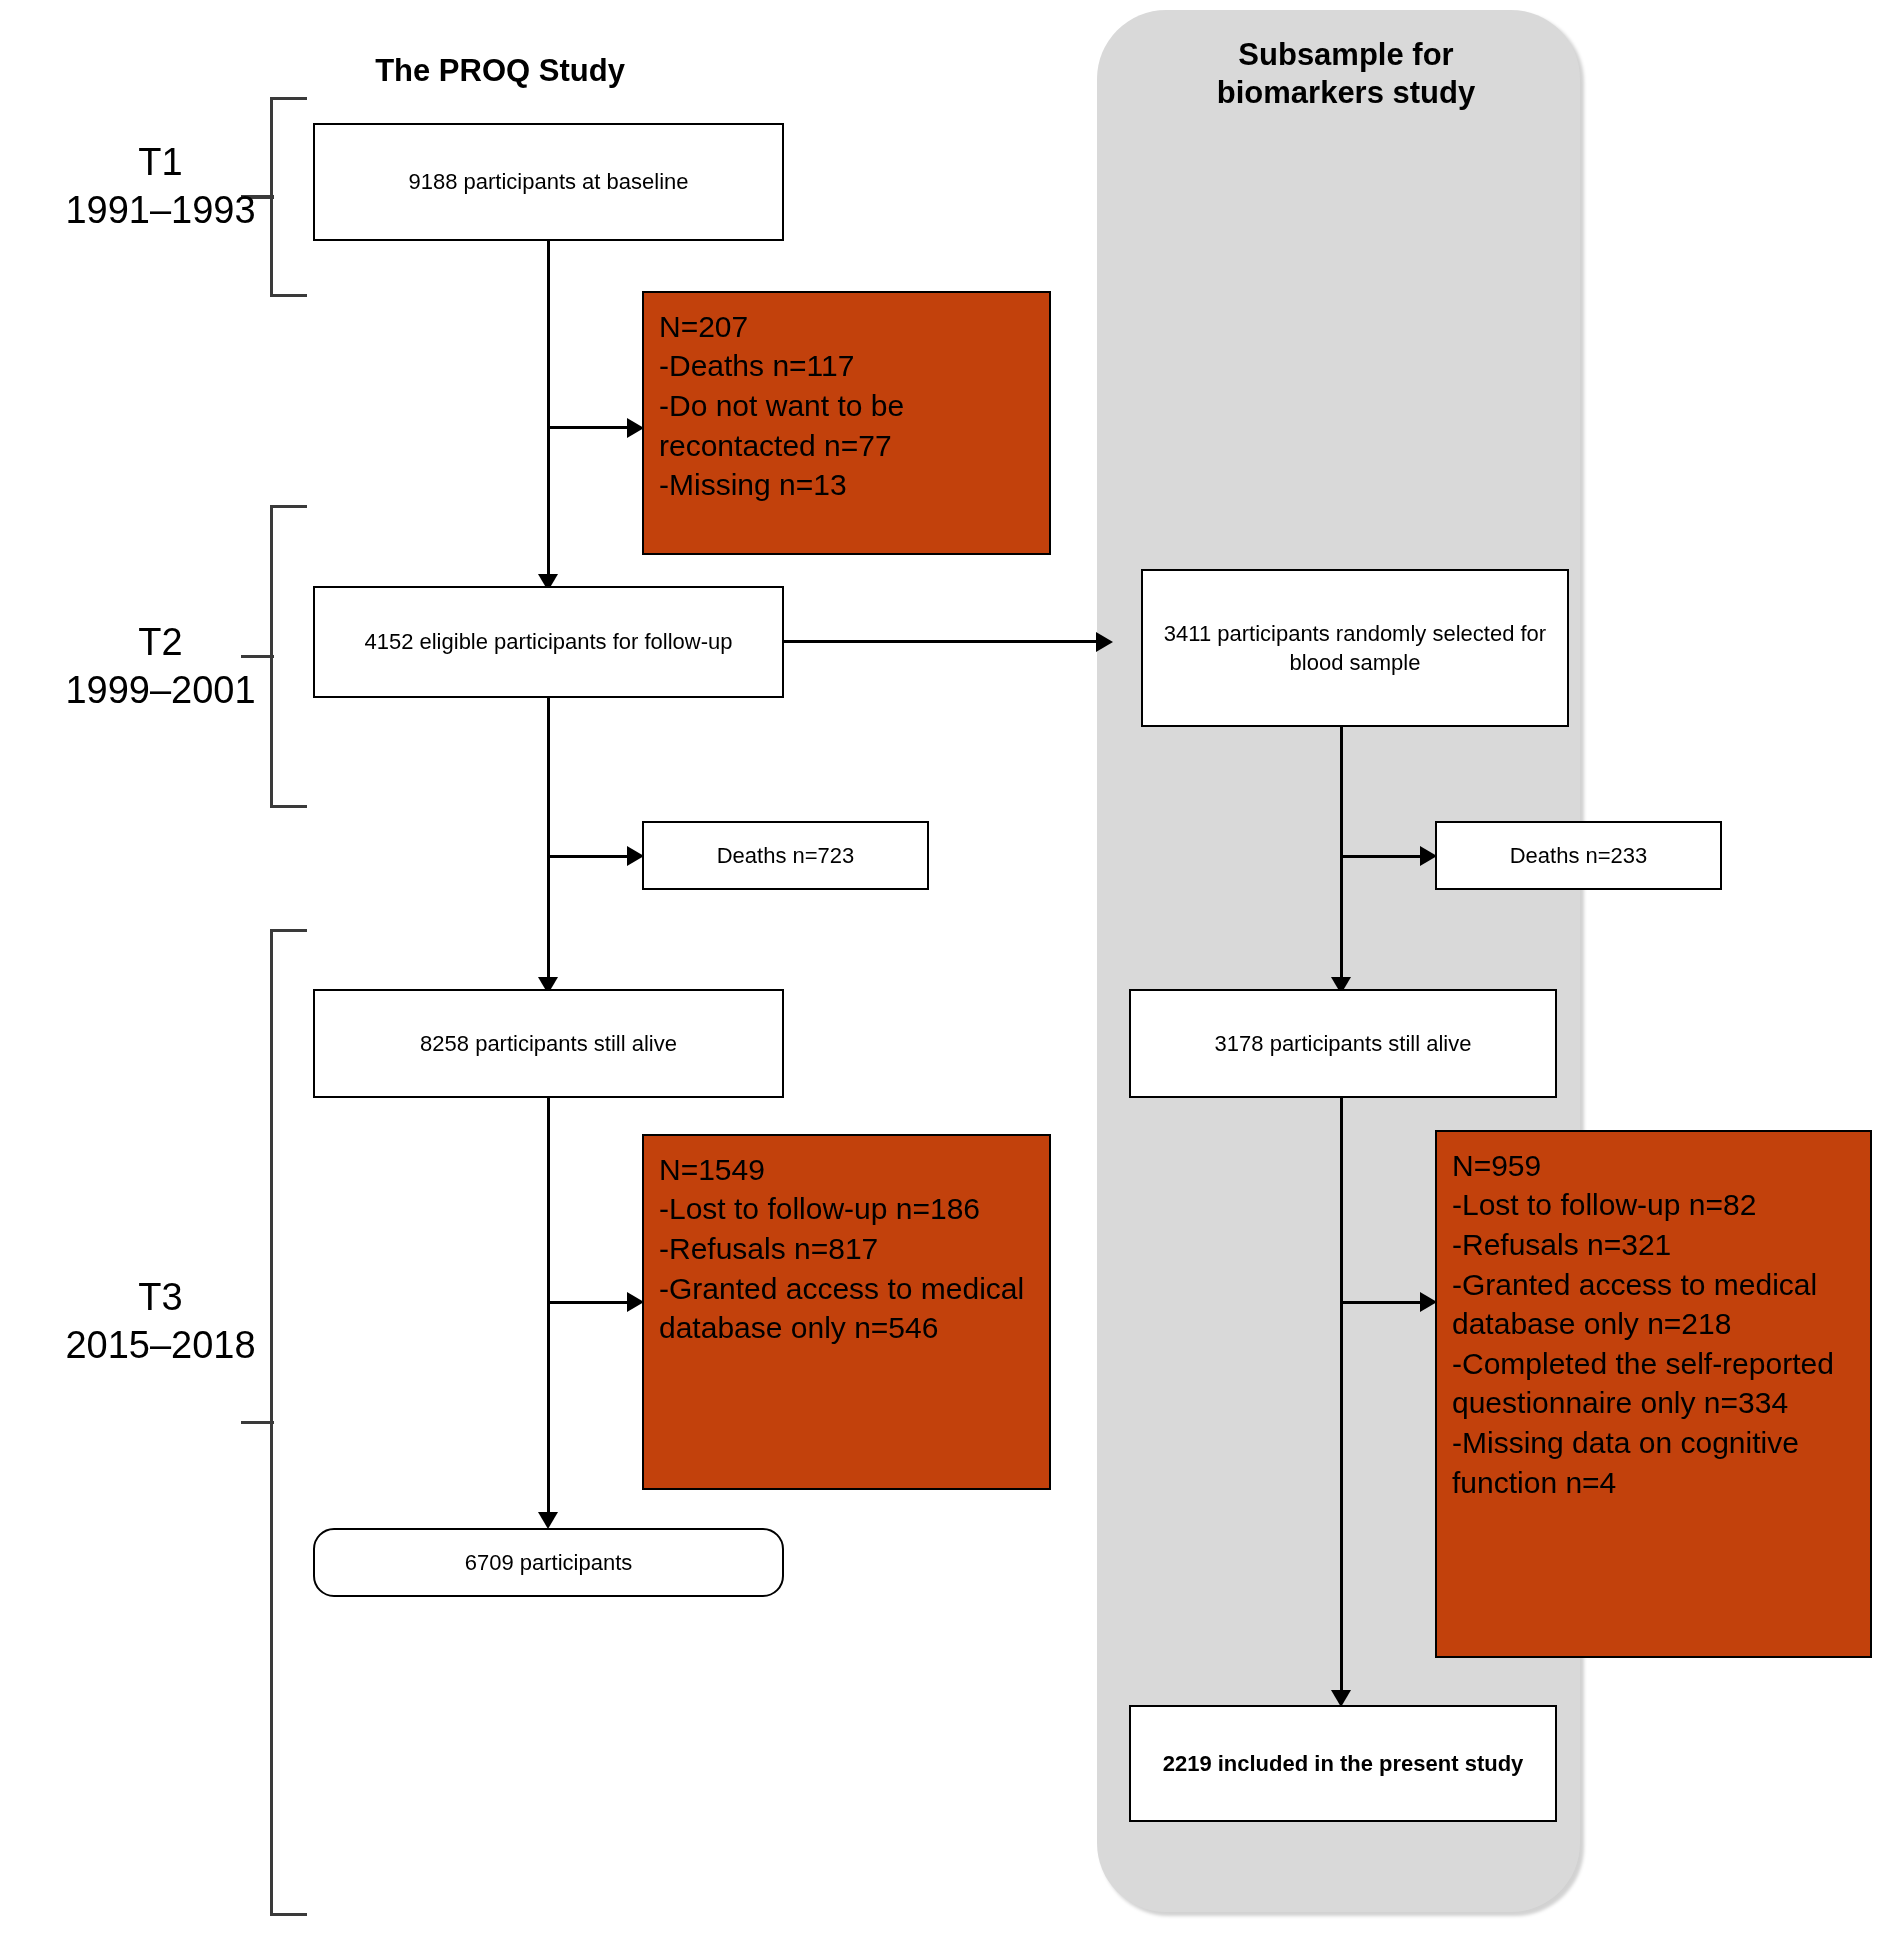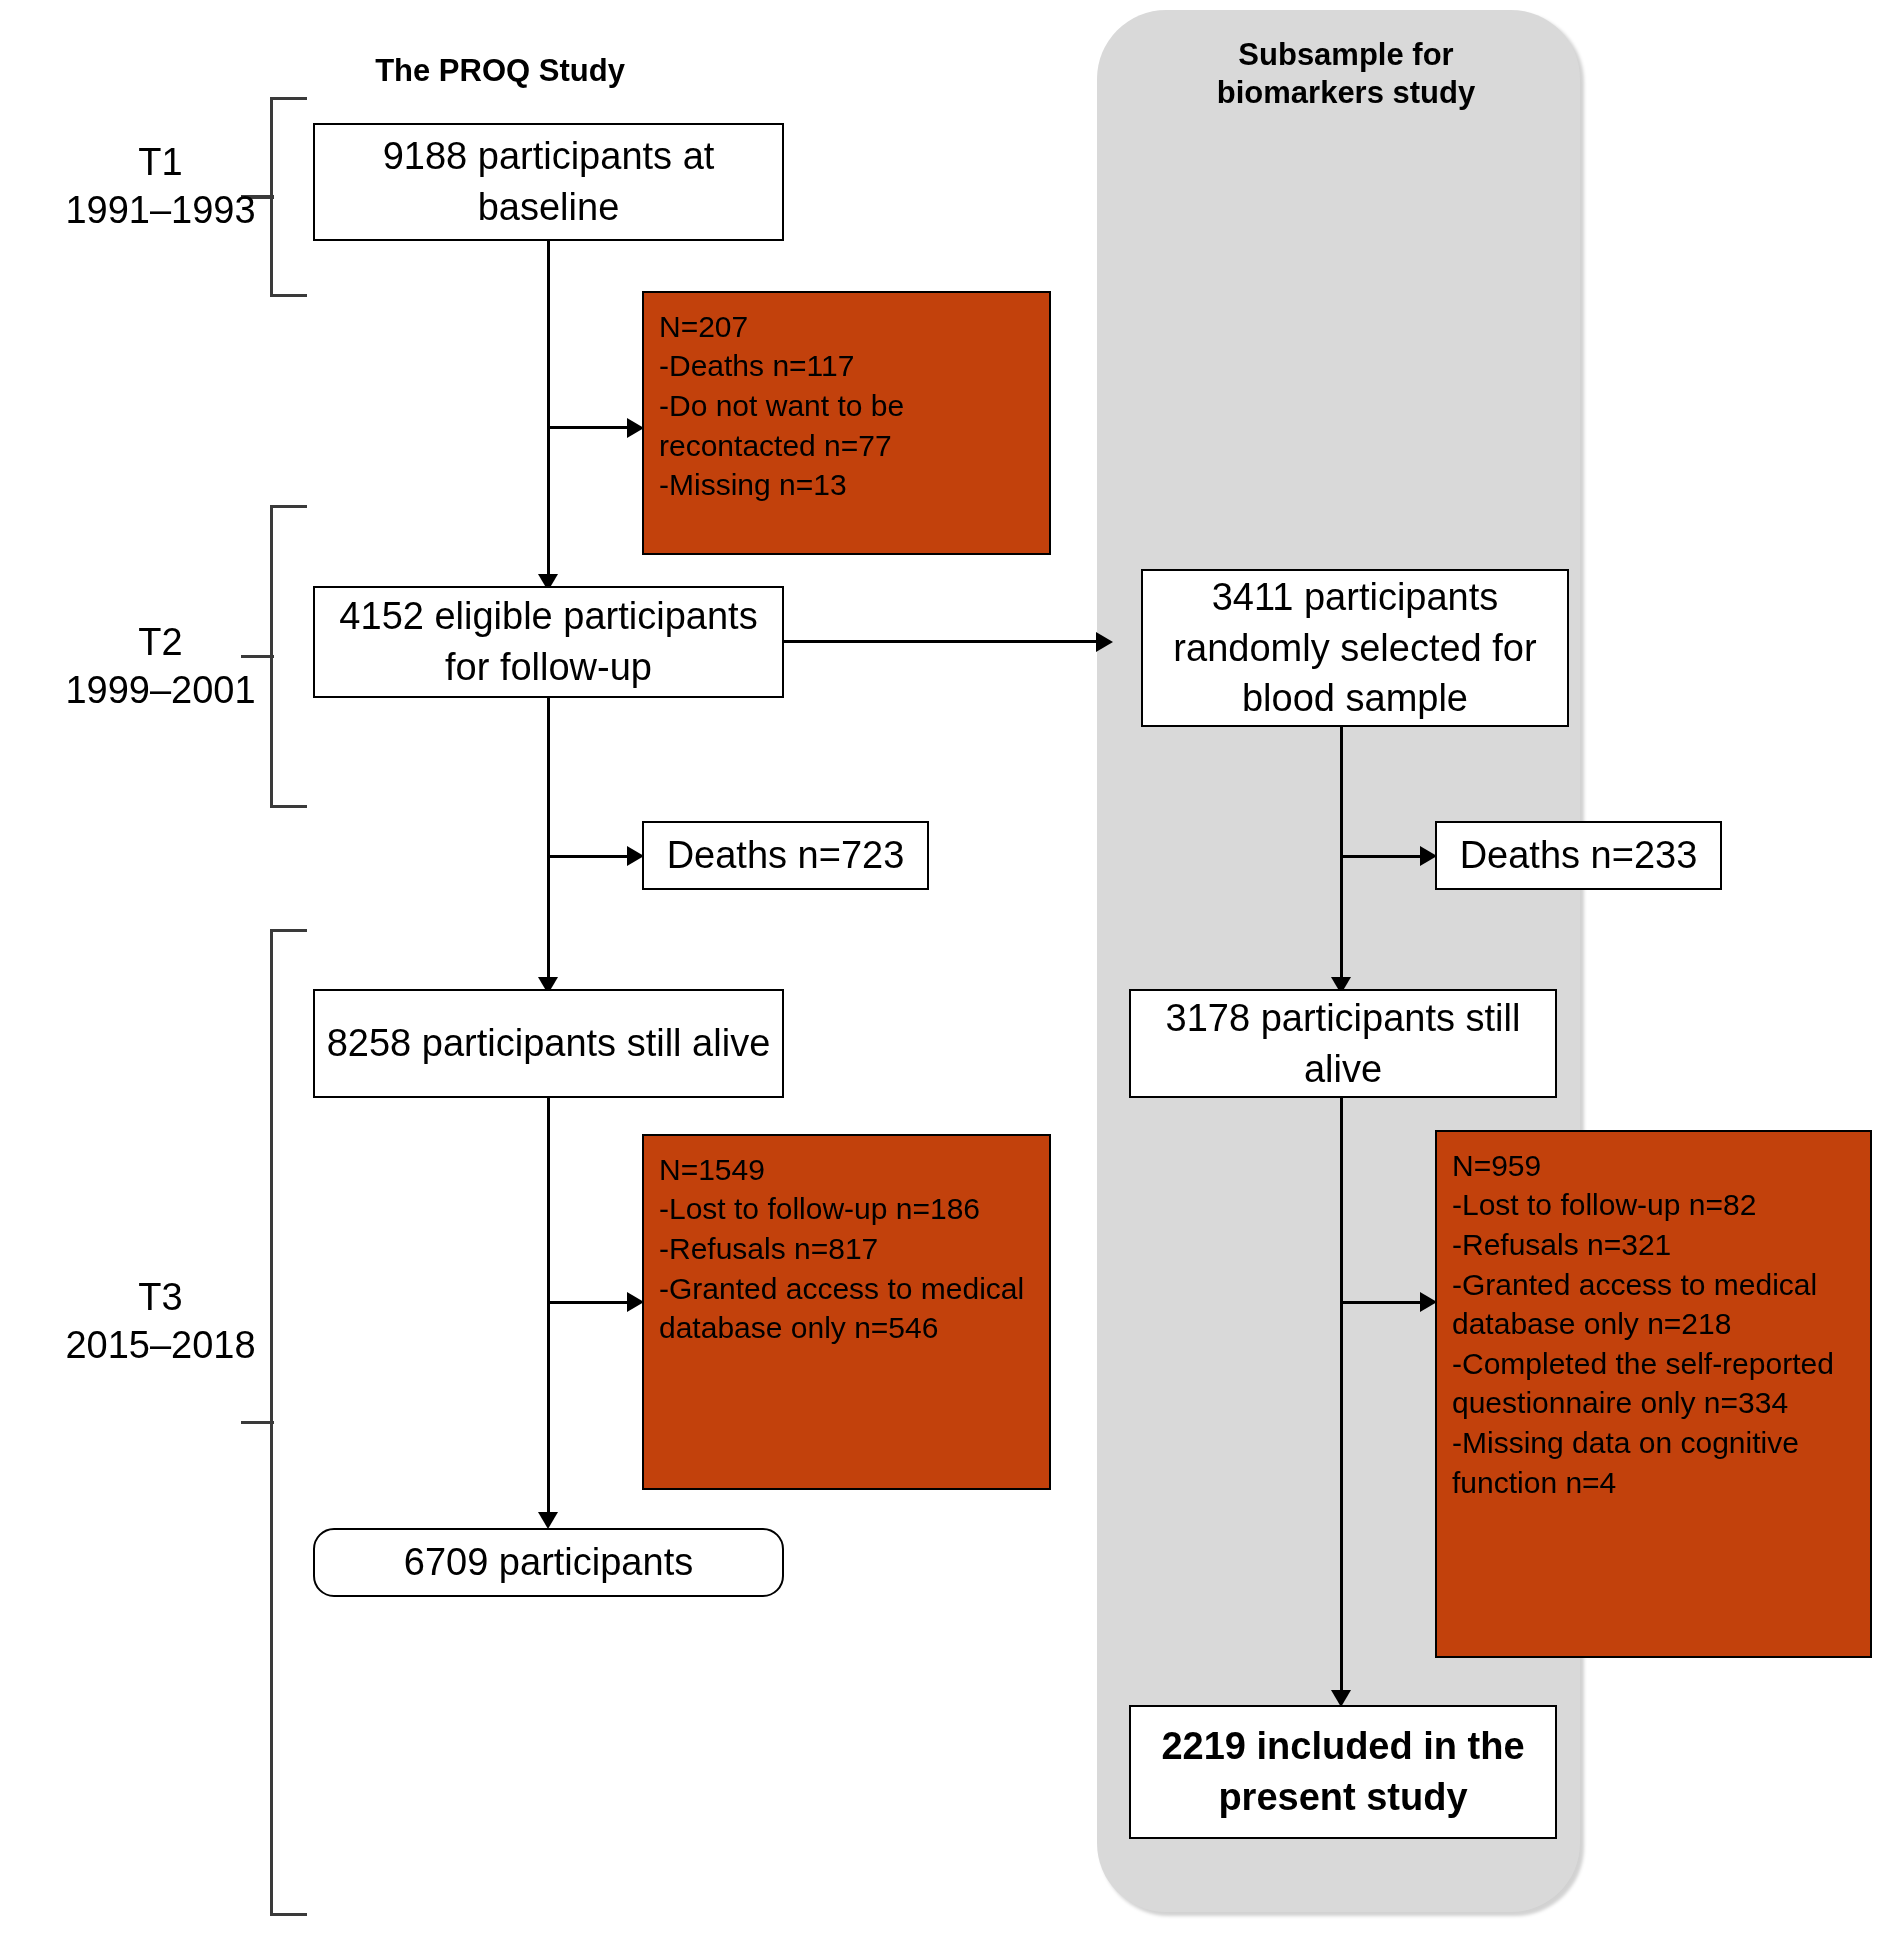--- a/index.html
+++ b/index.html
@@ -34,21 +34,21 @@
 
   .nodebox{
     position:absolute;
     background:#ffffff;
     border:2.9px solid #000;
     box-sizing:border-box;
     display:flex;
     align-items:center;
     justify-content:center;
     text-align:center;
-    font-size:38px;
+    font-size:22px;
     line-height:1.34;
     color:#000;
     padding:3.4px 6.9px;
   }
   .nodebox.bold{font-weight:bold;}
 
   .listbox{
     position:absolute;
     background:#c2410c;
     border:2.3px solid #000;
@@ -192,16 +192,16 @@
   <div class="ln hline" style="left:1340px; top:1301px; width:89px; height:2.9px;"></div>
   <div class="arrow-right" style="left:1420px; top:1292px;"></div>
 
   <div class="listbox" style="left:1435px; top:1130px; width:437px; height:528px;">N=959
 -Lost to follow-up n=82
 -Refusals n=321
 -Granted access to medical database only n=218
 -Completed the self-reported questionnaire only n=334
 -Missing data on cognitive function n=4</div>
 
-  <div class="nodebox bold" style="left:1129px; top:1705px; width:428px; height:134px;">2219 included in the present study</div>
+  <div class="nodebox bold" style="left:1129px; top:1705px; width:428px; height:117px;">2219 included in the present study</div>
 
 </div>
 
 
 </body></html>

